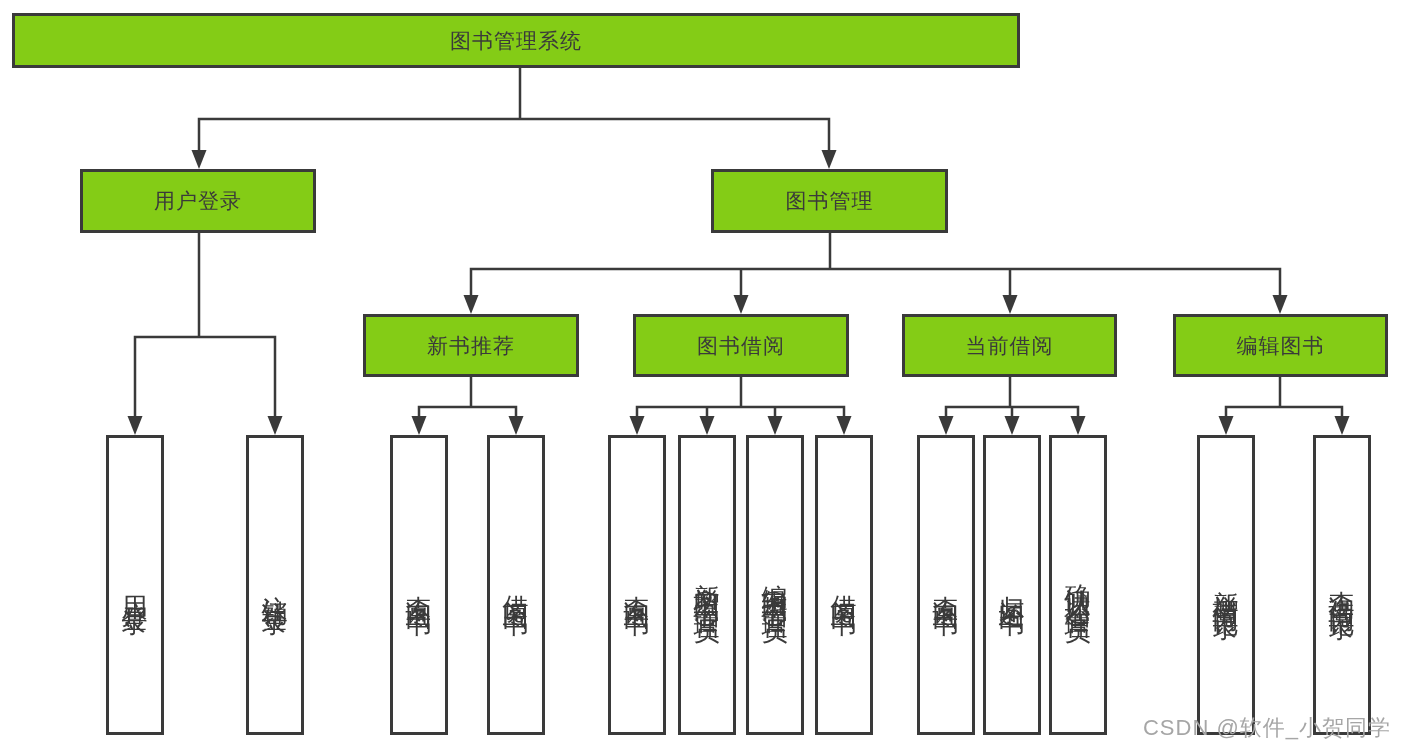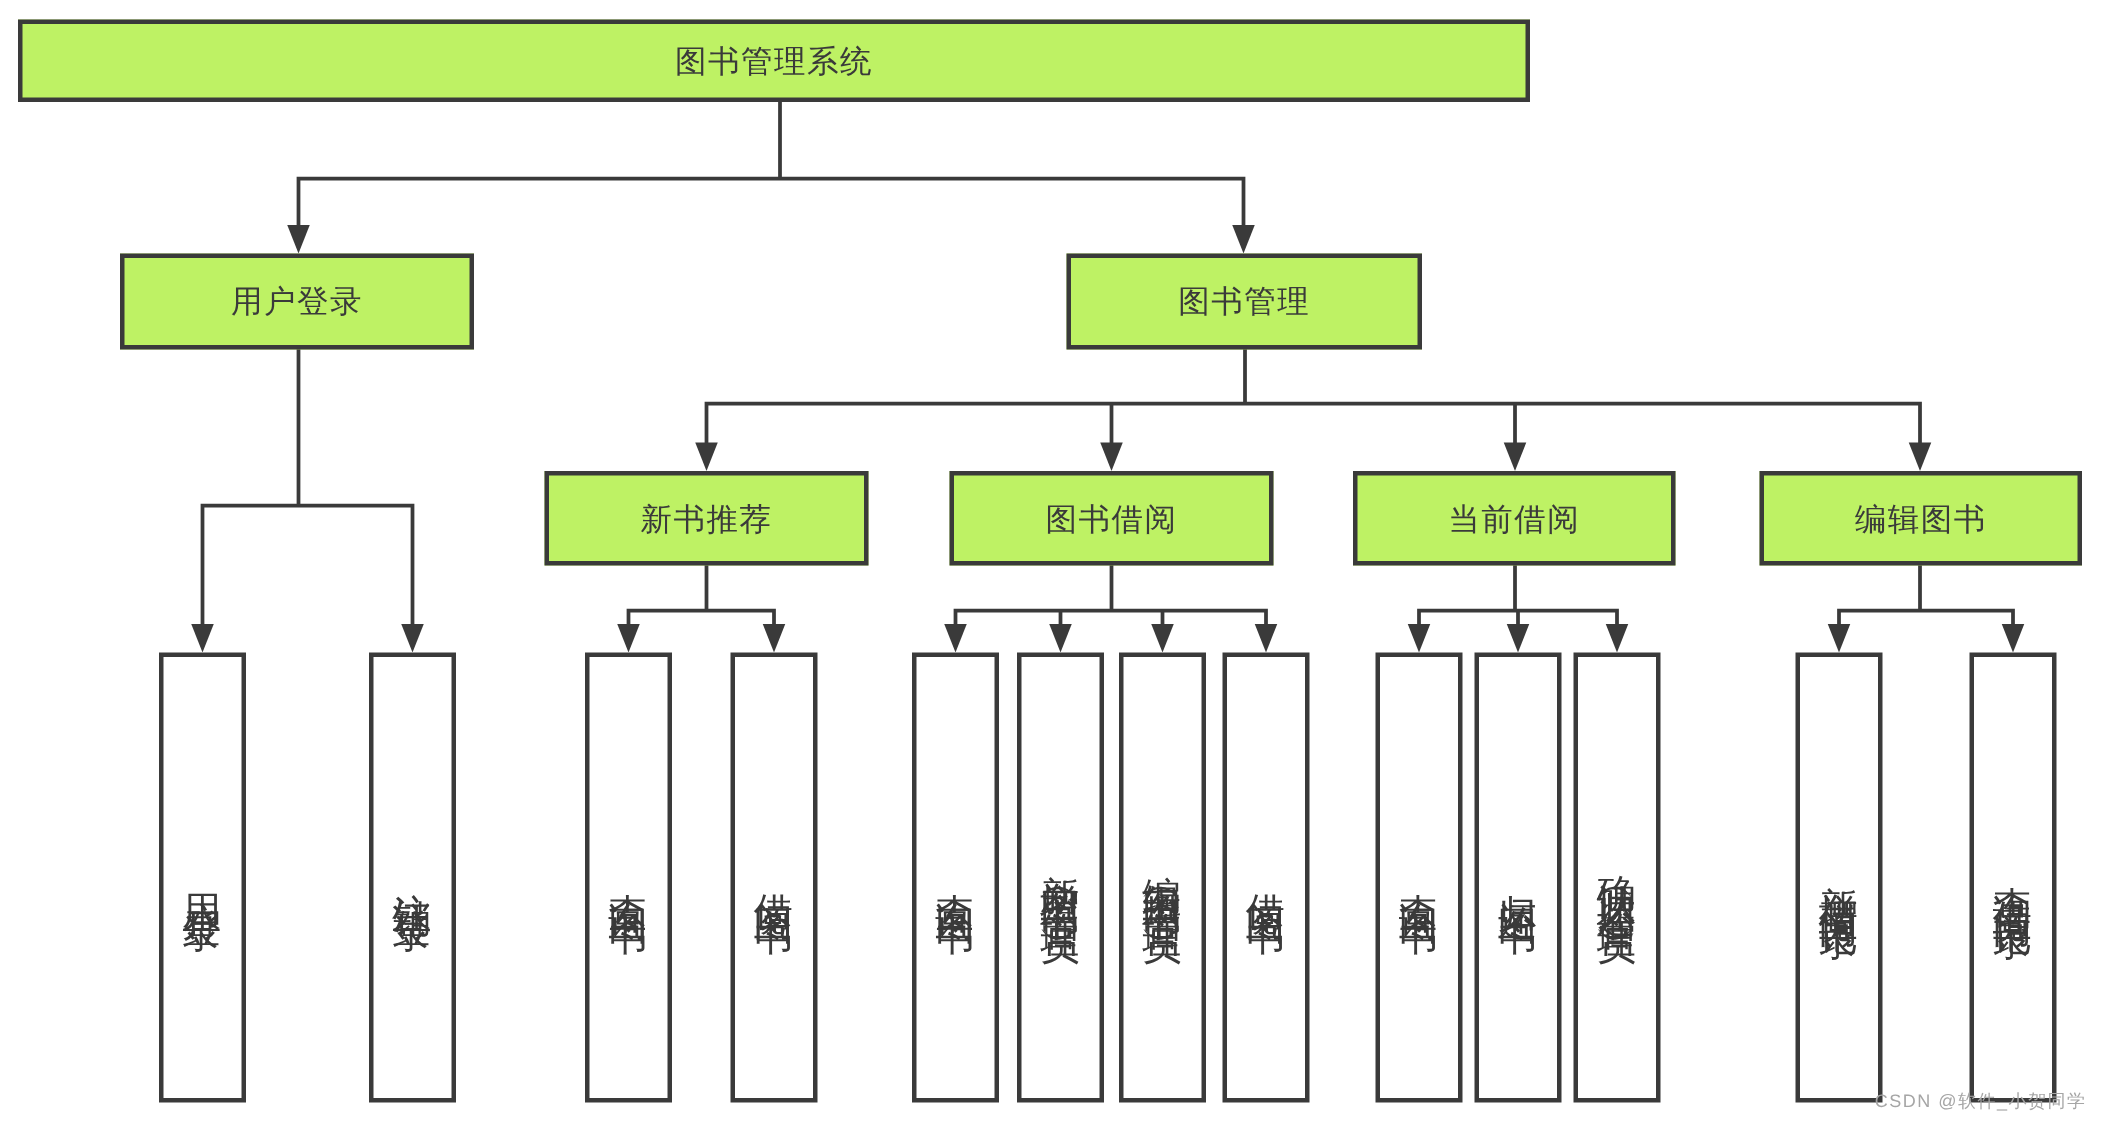--- a/index.html
+++ b/index.html
@@ -9,21 +9,21 @@
     height: 747px;
     background: var(--bg, #ffffff);
     font-family: "Liberation Sans", "DejaVu Sans", sans-serif;
     color: var(--text, #3a3a3a);
     overflow: hidden;
   }
   .node {
     position: absolute;
     box-sizing: border-box;
     border: 3px solid var(--line, #3a3a3a);
-    background: #bef264;
+    background: #84cc16;
     display: flex;
     align-items: center;
     justify-content: center;
     font-size: 21px;
     letter-spacing: 1px;
     z-index: 2;
   }
   .leaf {
     position: absolute;
     box-sizing: border-box;
@@ -45,21 +45,21 @@
     line-height: 1;
     white-space: nowrap;
   }
   #wires { position: absolute; left: 0; top: 0; z-index: 1; pointer-events: none; }
   #wires .ln { fill: none; stroke: var(--line, #3a3a3a); stroke-width: 2.5; stroke-linecap: square; }
   #wires .ah { fill: var(--line, #3a3a3a); stroke: none; }
   .watermark {
     position: absolute;
     right: 14px;
     bottom: 4px;
-    font-size: 12px;
+    font-size: 22px;
     color: var(--watermark, #a6a6a6);
     letter-spacing: 1px;
     z-index: 3;
   }
 </style>
 </head>
 <body>
 
 <div id="canvas">
 

